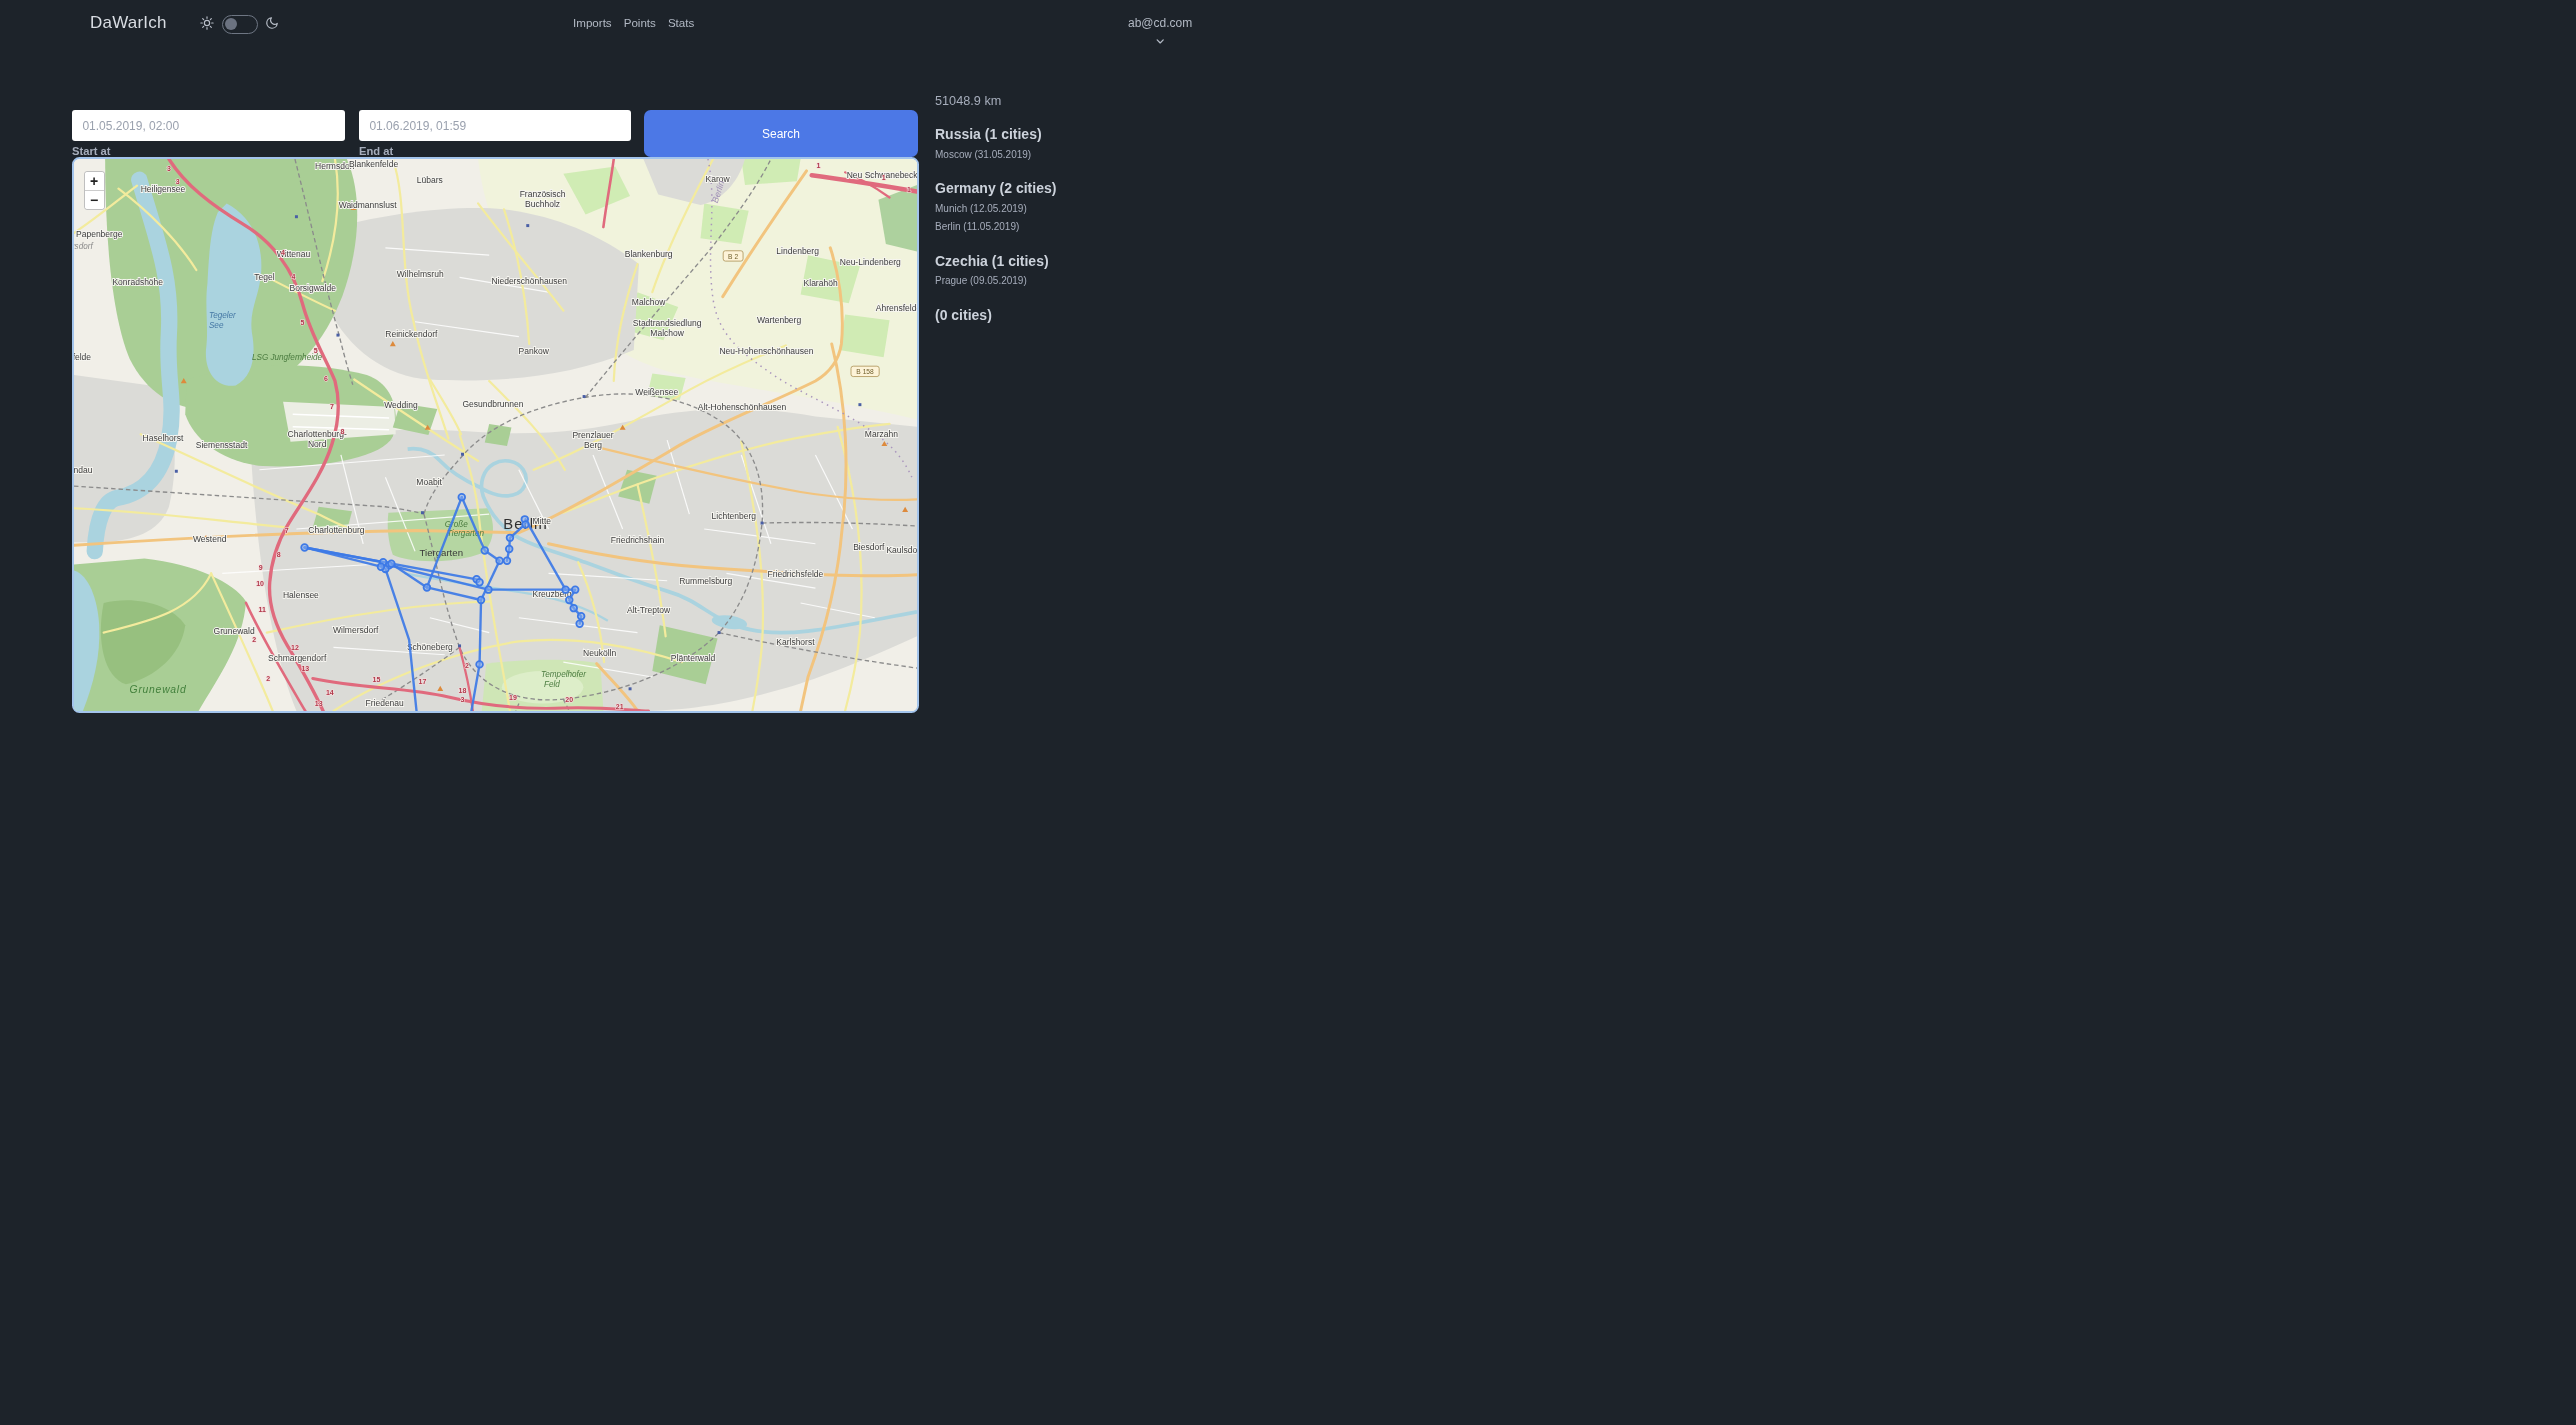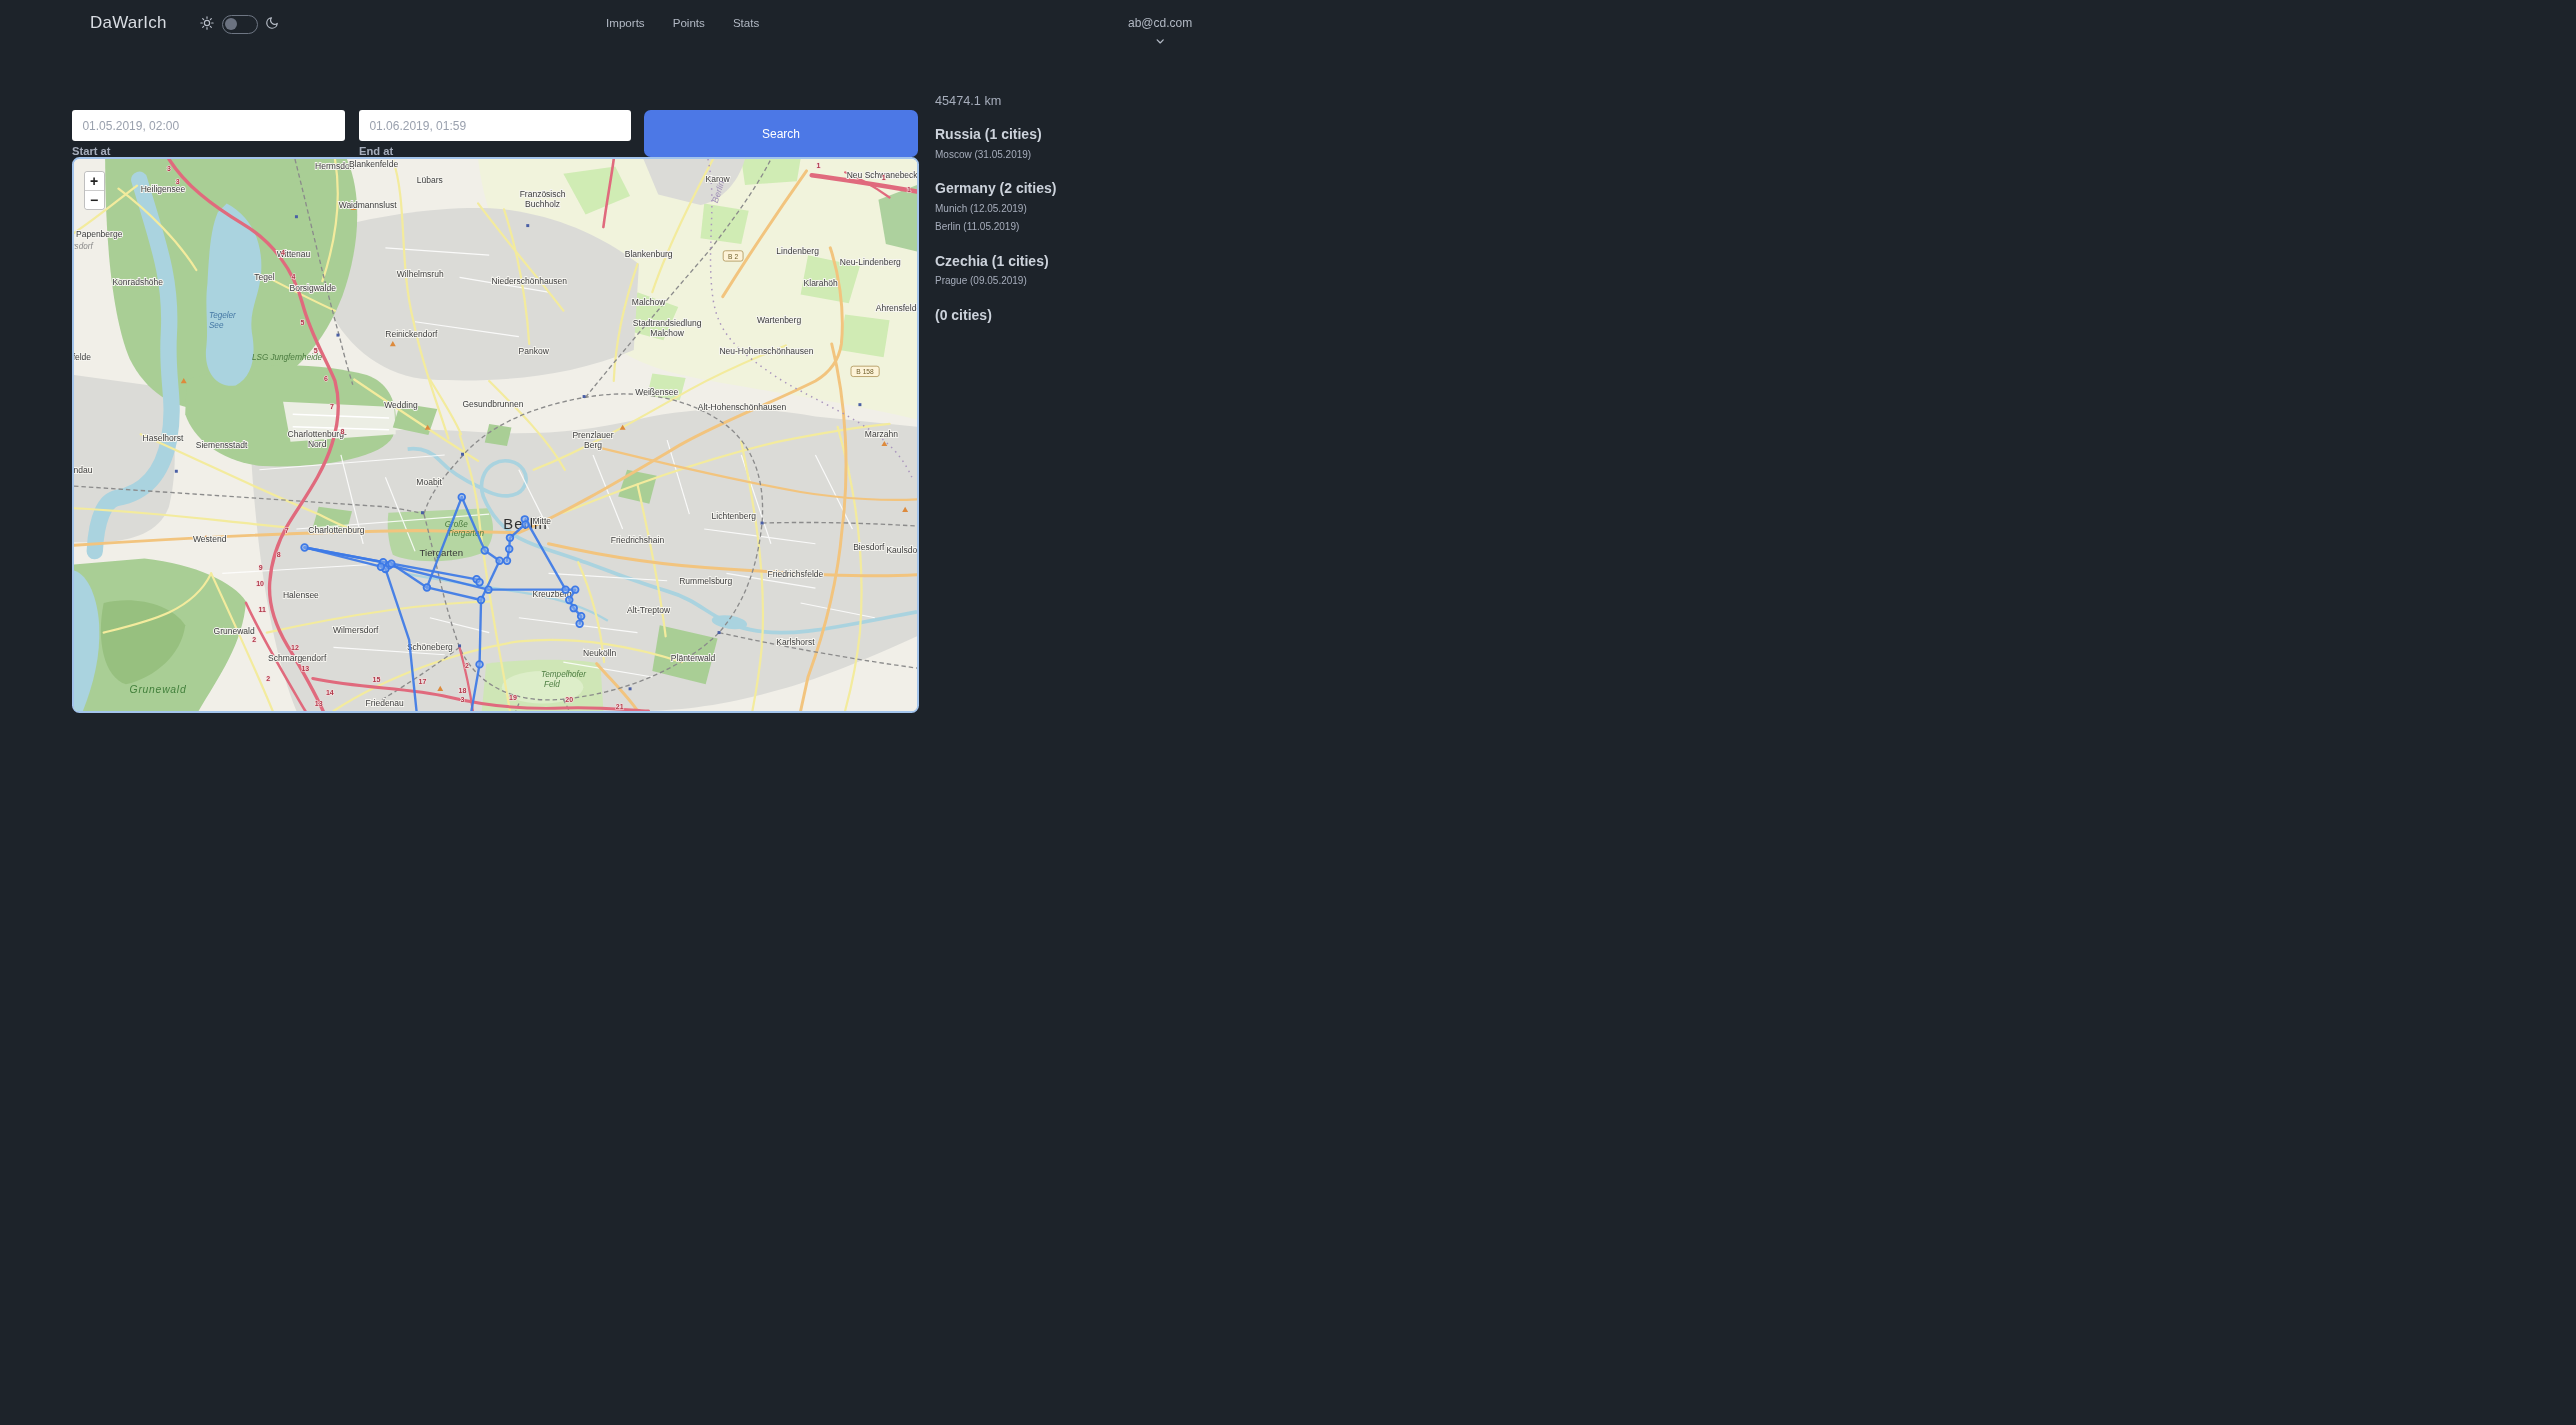--- a/index.html
+++ b/index.html
@@ -5,21 +5,21 @@
   * { margin:0; padding:0; box-sizing:border-box; }
   html,body { width:1288px; height:713px; overflow:hidden; background:#1d232a;
     font-family:"Liberation Sans", sans-serif; }
   .abs { position:absolute; }
 
   
   .logo { left:90px; top:12.7px; font-size:17px; font-weight:normal; color:#d9dde3; letter-spacing:0.2px; }
   .theme { left:200px; top:15px; display:flex; align-items:center; gap:7.5px; color:#b9bfc9; }
   .switch { width:36px; height:18.6px; border:1.5px solid #6e7683; border-radius:9.7px; position:relative; cursor:pointer; }
   .knob { position:absolute; left:2.2px; top:1.9px; width:12px; height:12px; border-radius:50%; background:#6b7280; }
-  .nav { left:606px; top:15.7px; display:flex; gap:28px; }
+  .nav { left:573px; top:15.7px; display:flex; gap:12px; }
   .nav a { color:#b2b9c4; font-size:11.6px; text-decoration:none; cursor:pointer; }
   .user { left:1128px; top:15.7px; display:flex; align-items:center; gap:6px; color:#b2b9c4; font-size:12px; cursor:pointer;flex-direction:column; }
 
   
   .flabel { top:104px; font-size:11.2px; font-weight:bold; color:#a6adbb;margin-top:41px; }
   .finput { top:110px; height:31px; background:#ffffff; border:none; border-radius:3px;
     font-size:12px; color:#9aa1ae; padding:0 10.4px; font-family:"Liberation Sans",sans-serif; }
   #start-input { left:72px; width:273px; }
   #end-input   { left:359px; width:272px; }
   .search-btn { left:644px; top:110px; width:274px; height:47px; background:#4c78e6; color:#fff;
@@ -98,21 +98,21 @@
   </span>
 </div>
 
 <label class="abs flabel" style="left:72px">Start at</label>
 <input class="abs finput" id="start-input" value="01.05.2019, 02:00" style="">
 <label class="abs flabel" style="left:359px">End at</label>
 <input class="abs finput" id="end-input" value="01.06.2019, 01:59" style="">
 <button class="abs search-btn">Search</button>
 
 <div class="abs stats">
-  <div class="distance">45474.1 km</div>
+  <div class="distance">51048.9 km</div>
   <div id="countries">
       <div class="country-header">Russia (1 cities)</div>
       <div class="city-line">Moscow (31.05.2019)</div>
       <div class="country-header">Germany (2 cities)</div>
       <div class="city-line">Munich (12.05.2019)</div>
       <div class="city-line">Berlin (11.05.2019)</div>
       <div class="country-header">Czechia (1 cities)</div>
       <div class="city-line">Prague (09.05.2019)</div>
       <div class="country-header">(0 cities)</div>
     </div>

